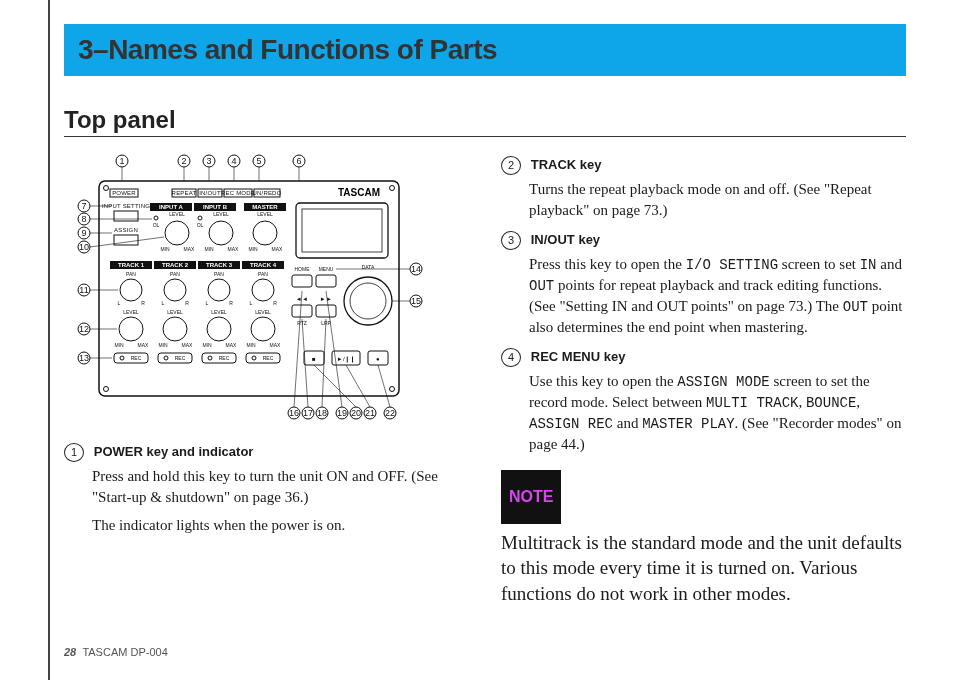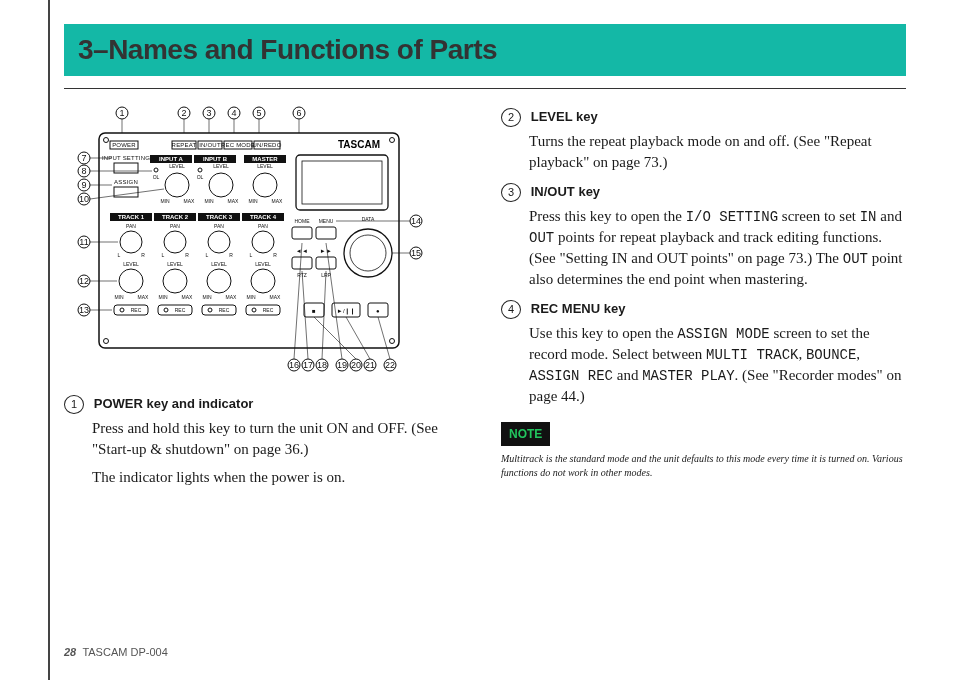--- a/index.html
+++ b/index.html
@@ -20,23 +20,23 @@
   }
   .left-margin-line {
     position: absolute;
     left: 48px;
     top: 0;
     bottom: 0;
     width: 2px;
     background: #444;
   }
   .chapter-bar {
-    background: #14b8a6;
+    background: #0ea5e9;
     padding: 10px 14px 10px 14px;
-    margin-bottom: 12px;
+    margin-bottom: 30px;
   }
   .chapter-title {
     font-family: Verdana, Geneva, sans-serif;
     font-weight: 700;
     font-size: 28px;
     color: #333;
     letter-spacing: -0.5px;
   }
   .section-title {
     font-family: "Trebuchet MS", "Lucida Grande", sans-serif;
@@ -93,31 +93,30 @@
     font-size: 15px;
   }
   .mono {
     font-family: "Courier New", Courier, monospace;
     font-size: 14px;
     margin-top: 14px;
   }
   .note-badge {
     display: inline-block;
     background: #111;
-    color: #22c55e;
+    color: #d946ef;
     font-family: Arial, Helvetica, sans-serif;
     font-weight: 700;
-    font-size: 12px;
-    padding: 4px 8px;
+    font-size: 16px;
+    padding: 16px 8px;
     margin-top: 6px;
   }
   .note-text {
-    font-style: italic;
     margin: 6px 0 0 0;
-    font-size: 10px;
+    font-size: 19px;
     line-height: 1.35;
   }
   .footer {
     position: absolute;
     left: 64px;
     bottom: 22px;
     font-family: Arial, Helvetica, sans-serif;
     font-size: 11px;
     color: #555;
     margin-top: 40px;
@@ -138,20 +137,21 @@
 </head>
 <body>
 
 <div class="page">
   <div class="left-margin-line"></div>
 
   <div class="chapter-bar">
     <span class="chapter-title">3–Names and Functions of Parts</span>
   </div>
 
+  <div class="section-title">Top panel</div>
   <hr class="section-rule">
 
   <div class="columns">
 
     <div class="col">
 
       <div class="diagram">
         <svg viewBox="0 0 380 275" width="380" height="275">
 
           <g>
@@ -432,21 +432,21 @@
         <div class="body">Press and hold this key to turn the unit ON and OFF. (See "Start-up &amp; shutdown" on page 36.)</div>
         <div class="body" style="margin-top:8px">The indicator lights when the power is on.</div>
       </div>
     </div>
 
     <div class="col">
 
       
       <div class="item">
         <span class="num">2</span>
-        <span class="label">LEVEL key</span>
+        <span class="label">TRACK key</span>
         <div class="body">Turns the repeat playback mode on and off. (See "Repeat playback" on page 73.)</div>
       </div>
 
       
       <div class="item">
         <span class="num">3</span>
         <span class="label">IN/OUT key</span>
         <div class="body">
           <span>Press this key to open the </span><span class="mono">I/O SETTING</span><span> screen to set </span><span class="mono">IN</span><span> and </span><span class="mono">OUT</span><span> points for repeat playback and track editing functions. (See "Setting IN and OUT points" on page 73.) The </span><span class="mono">OUT</span><span> point also determines the end point when mastering.</span>
         </div>

